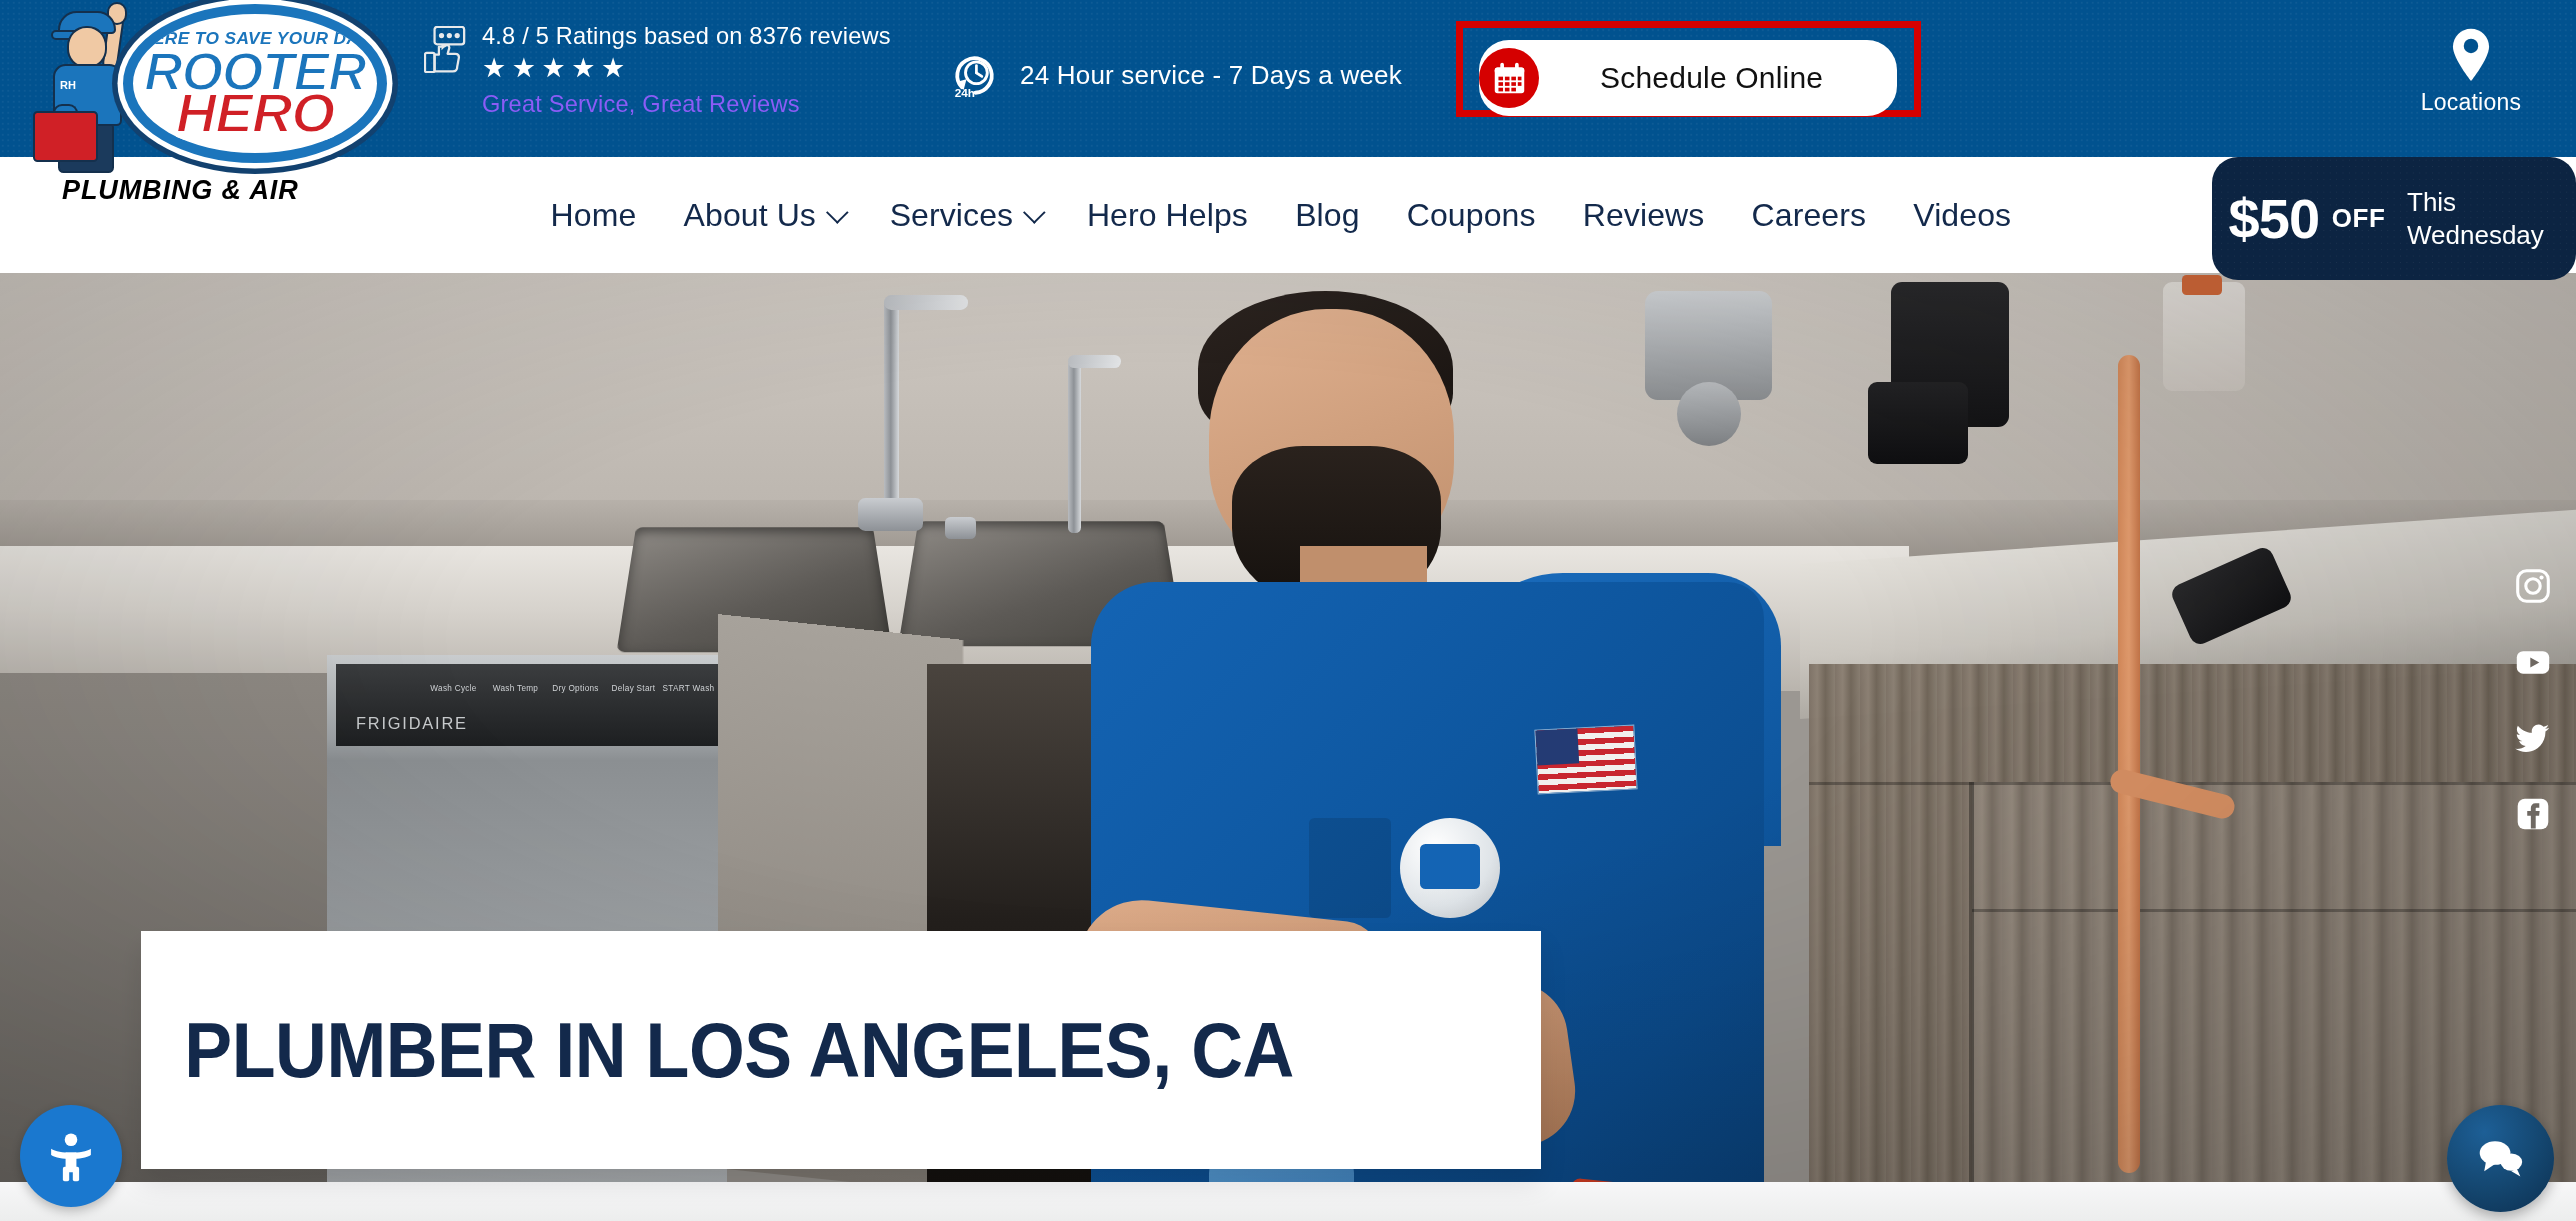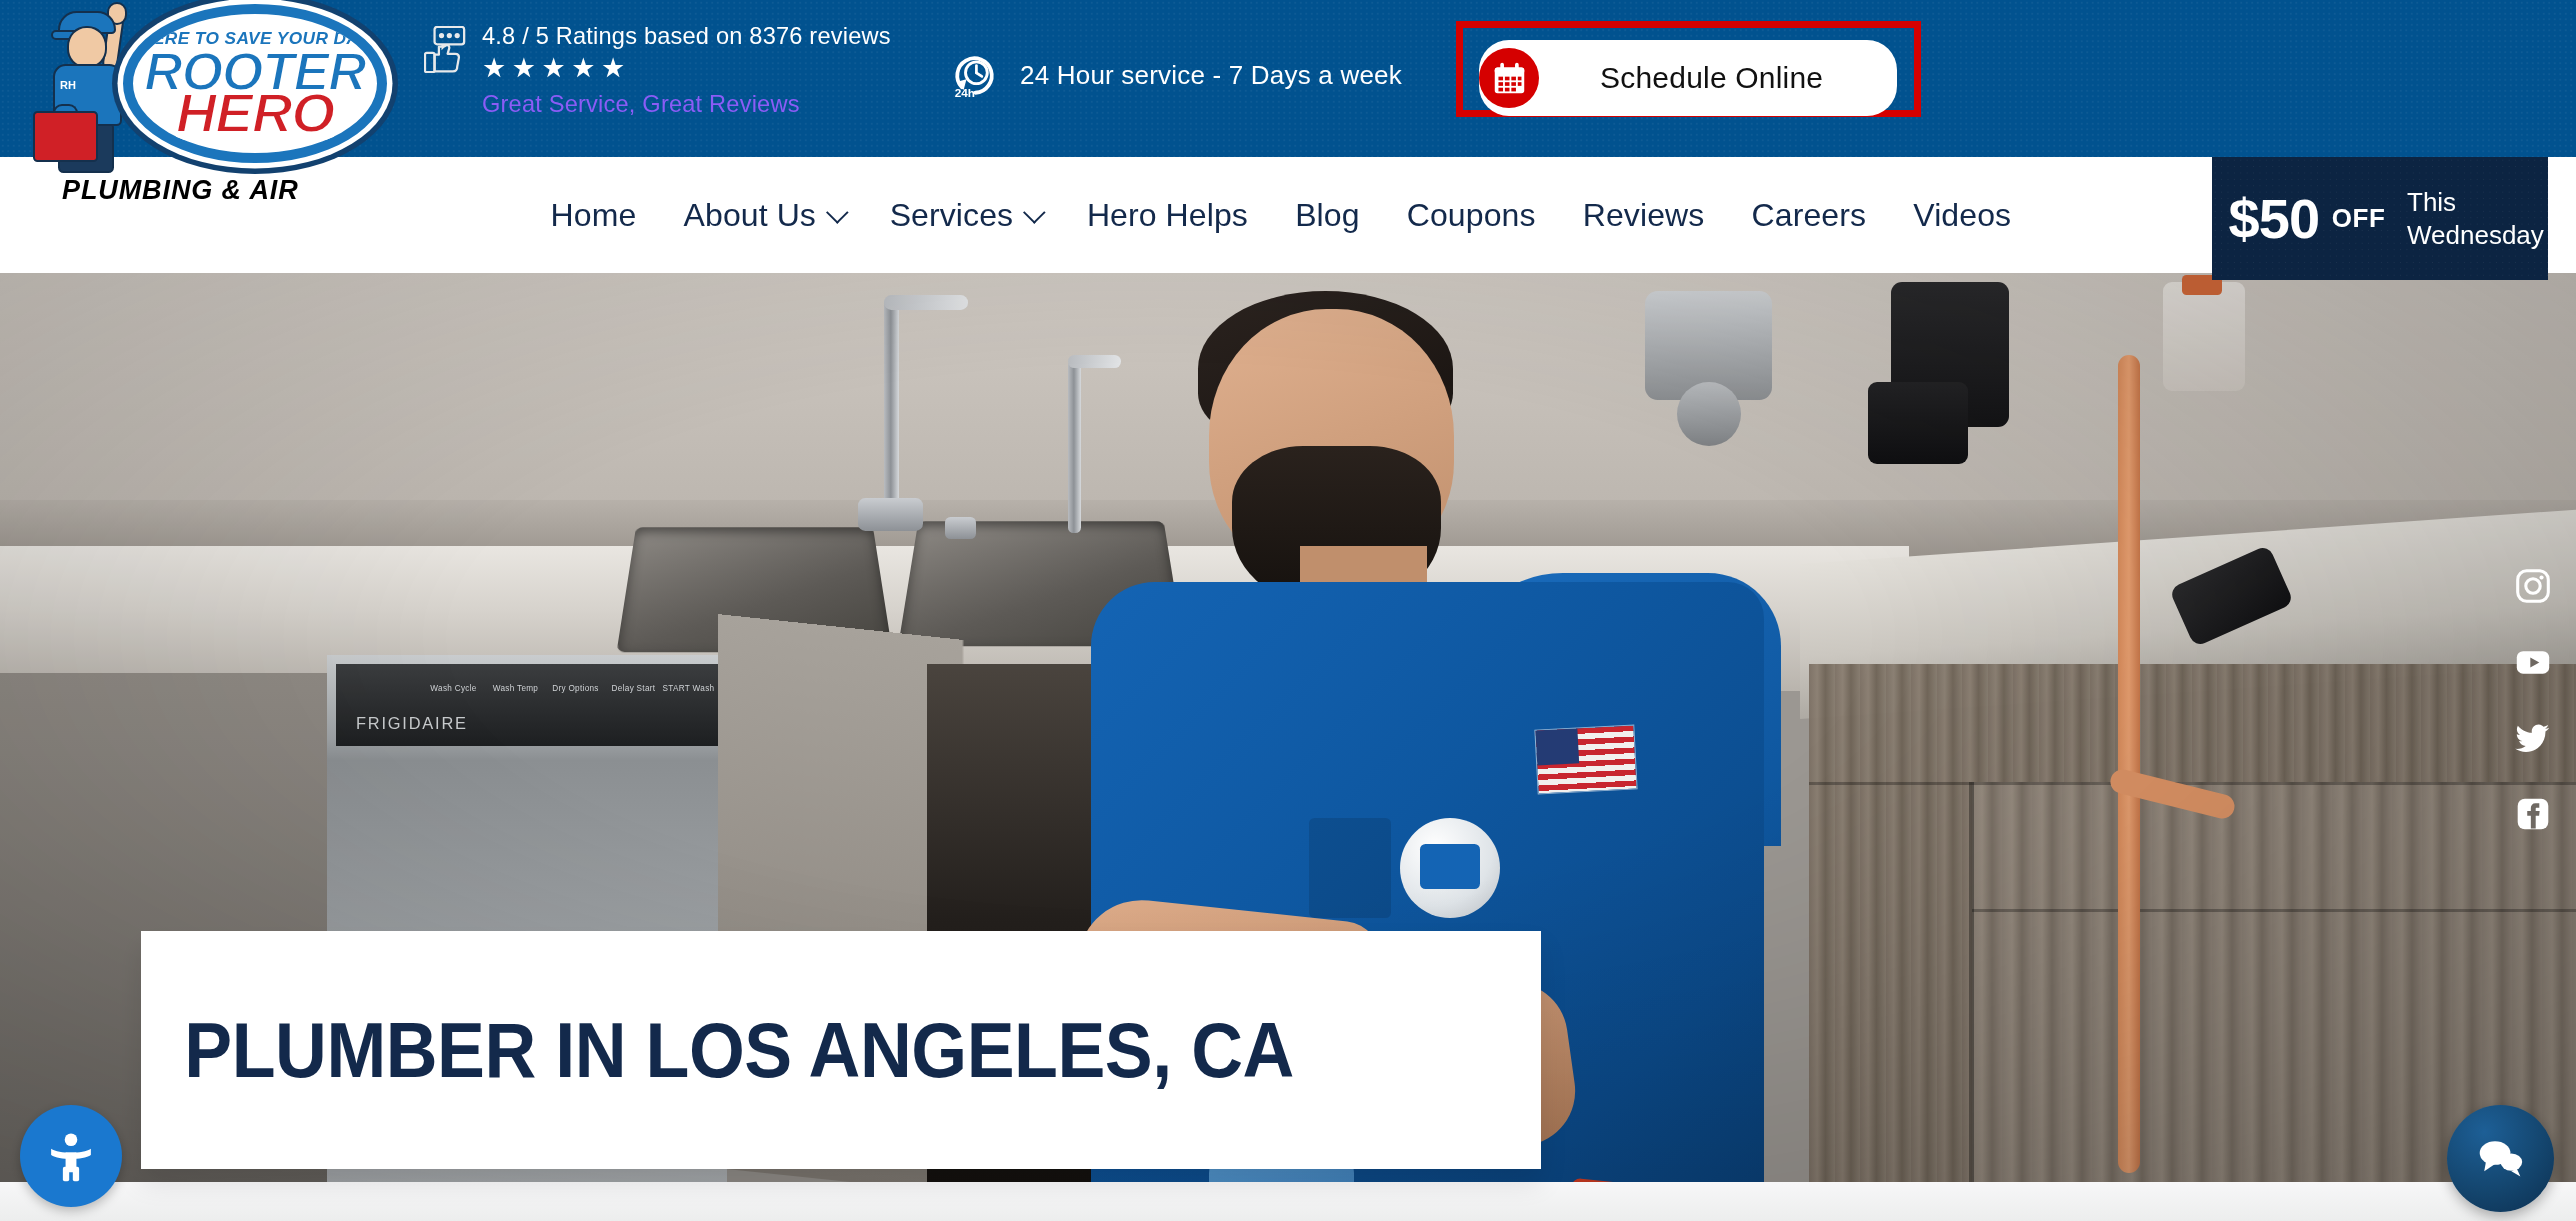--- a/index.html
+++ b/index.html
@@ -154,26 +154,27 @@
     display: flex; align-items: center; gap: 11px;
     color: #13294b; font-size: 32px; padding: 0 23.6px;
     white-space: nowrap; cursor: pointer; letter-spacing: 0.1px;
   }
   .chev { display: inline-block; width: 15.5px; height: 15.5px;
           border-right: 2.7px solid #13294b; border-bottom: 2.7px solid #13294b;
           transform: rotate(45deg) translateY(-3.6px); }
 
   
   .promo {
-    position: absolute; left: 2212px; top: 157px; width: 336px; height: 123px;
+    position: absolute; left: 2212px; top: 157px; width: 364px; height: 123px;
     background: #0c2442;
     background-image: radial-gradient(rgba(255,255,255,0.07) 0.9px, transparent 0.9px);
     background-size: 6.4px 6.4px;
     display: flex; align-items: center; gap: 12.7px; padding-left: 16.4px;
     z-index: 20;
+    border-radius: 26px;
   }
   .promo-amount { color: #ffffff; font-size: 56px; font-weight: bold; line-height: 1; letter-spacing: -0.9px; }
   .promo-off { color: #ffffff; font-size: 26px; font-weight: bold; letter-spacing: 0.5px; }
   .promo-when { color: #ffffff; font-size: 26px; line-height: 1.24; margin-left: 9px; }
 
   
   .hero {
     position: absolute; left: 0; top: 273px; width: 2576px; height: 909px;
     overflow: hidden; background: #9b9792;
   }
@@ -420,20 +421,27 @@
           <rect x="7" y="29" width="5" height="4"></rect>
             <rect x="14" y="29" width="5" height="4"></rect>
           <rect x="21" y="29" width="5" height="4"></rect>
         </g>
       </svg>
     </div>
     <div class="sched-label">Schedule Online</div>
   </div>
 
 
+  <div class="locations">
+    <svg width="44" height="56" viewBox="0 0 48 62">
+      <path d="M24 2 C13 2 4 11 4 22 C4 35 24 60 24 60 C24 60 44 35 44 22 C44 11 35 2 24 2 Z" fill="#ffffff"></path>
+      <circle cx="24" cy="21" r="8" fill="#01528f"></circle>
+    </svg>
+    <div class="loc-label">Locations</div>
+  </div>
 
   <div class="navbar">
     <div class="nav-items">
       <div class="nav-item">
         <span>Home</span>
       </div>
       <div class="nav-item">
         <span>About Us</span>
         <span class="chev"></span>
       </div>

